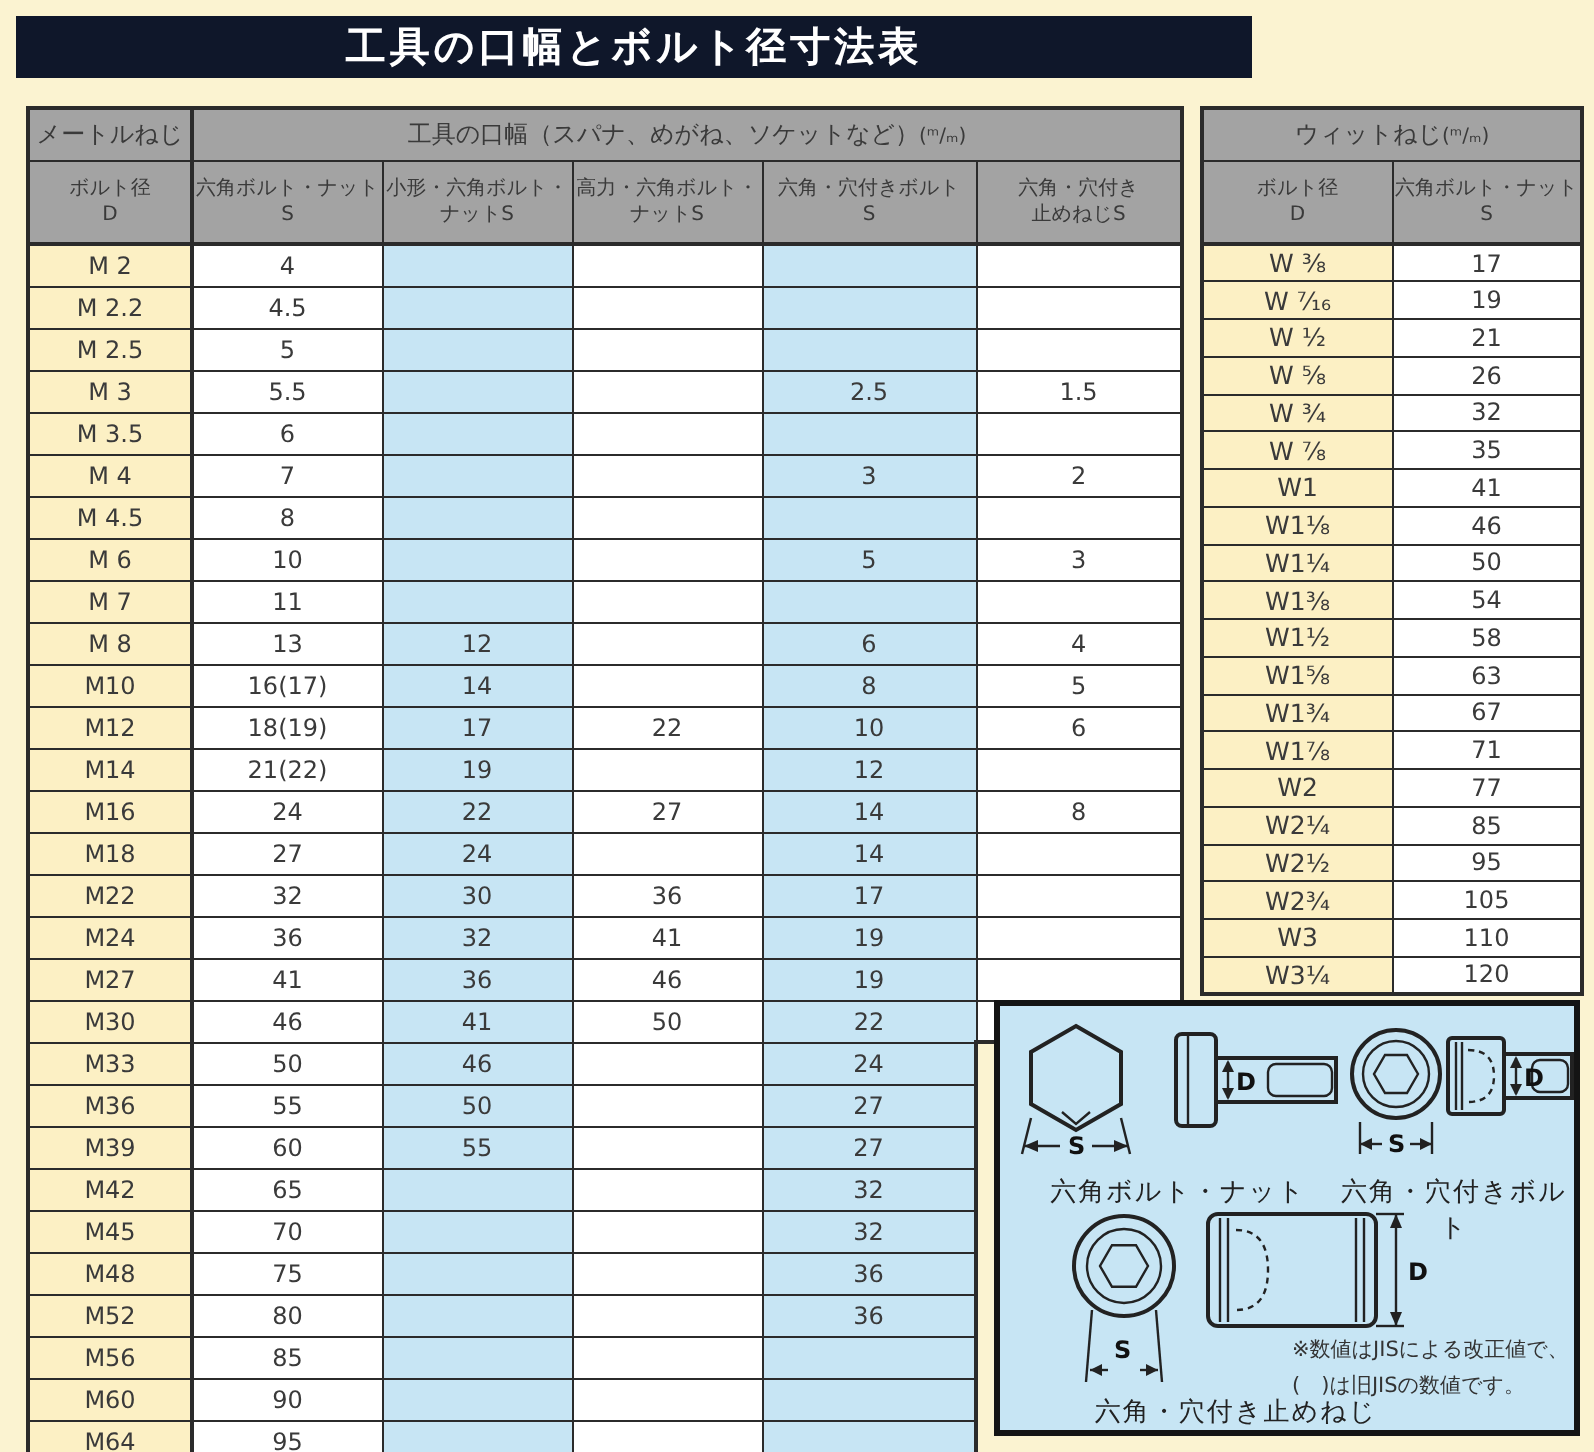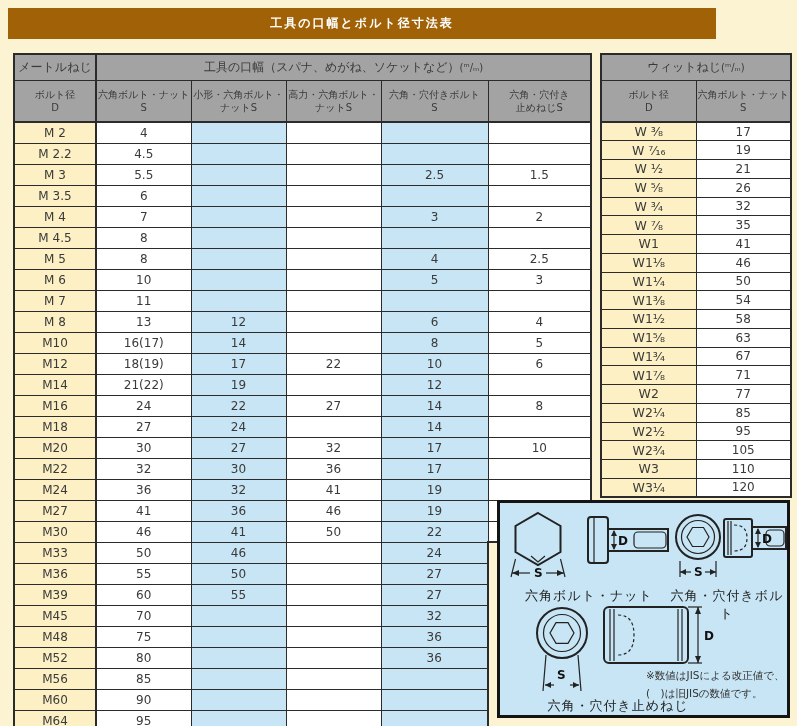--- a/index.html
+++ b/index.html
@@ -3,24 +3,24 @@
 <meta charset="utf-8">
 <style>
   html,body { margin:0; padding:0; }
   #page {
     position:relative; width:797px; height:726px;
     background:#FBF3D1; overflow:hidden;
     font-family:"DejaVu Sans", sans-serif; color:#3a3a3a;
   }
   
   .title-bar {
-    position:absolute; left:8px; top:8px; width:708px; height:31px;
-    background:#a16207; color:#ffffff;
+    position:absolute; left:8px; top:8px; width:618px; height:31px;
+    background:#0f172a; color:#ffffff;
     display:flex; align-items:center; justify-content:center;
-    font-size:12px; font-weight:bold; letter-spacing:2px;
+    font-size:20px; font-weight:bold; letter-spacing:2px;
   }
   
   table { border-collapse:collapse; table-layout:fixed; position:absolute; background:transparent; }
   th, td {
     border:1px solid #2b2b2b; padding:0; margin:0;
     text-align:center; vertical-align:middle;
     white-space:nowrap; overflow:hidden;
   }
   th { background:#a3a3a3; font-weight:normal; }
   .h1 th { border-top-width:2px; font-size:12px; height:25px; }
@@ -125,20 +125,28 @@
         </tr>
         <tr>
           <td class="c0">M 2.2</td>
           <td class="c1">4.5</td>
           <td class="c2"></td>
           <td class="c3"></td>
           <td class="c4"></td>
           <td class="c5"></td>
         </tr>
         <tr>
+          <td class="c0">M 2.5</td>
+          <td class="c1">5</td>
+          <td class="c2"></td>
+          <td class="c3"></td>
+          <td class="c4"></td>
+          <td class="c5"></td>
+        </tr>
+        <tr>
           <td class="c0">M 3</td>
           <td class="c1">5.5</td>
           <td class="c2"></td>
           <td class="c3"></td>
           <td class="c4">2.5</td>
           <td class="c5">1.5</td>
         </tr>
         <tr>
           <td class="c0">M 3.5</td>
           <td class="c1">6</td>
@@ -155,28 +163,20 @@
           <td class="c4">3</td>
           <td class="c5">2</td>
         </tr>
         <tr>
           <td class="c0">M 4.5</td>
           <td class="c1">8</td>
           <td class="c2"></td>
           <td class="c3"></td>
           <td class="c4"></td>
           <td class="c5"></td>
-        </tr>
-        <tr>
-          <td class="c0">M 5</td>
-          <td class="c1">8</td>
-          <td class="c2"></td>
-          <td class="c3"></td>
-          <td class="c4">4</td>
-          <td class="c5">2.5</td>
         </tr>
         <tr>
           <td class="c0">M 6</td>
           <td class="c1">10</td>
           <td class="c2"></td>
           <td class="c3"></td>
           <td class="c4">5</td>
           <td class="c5">3</td>
         </tr>
         <tr>
@@ -229,28 +229,20 @@
         </tr>
         <tr>
           <td class="c0">M18</td>
           <td class="c1">27</td>
           <td class="c2">24</td>
           <td class="c3"></td>
           <td class="c4">14</td>
           <td class="c5"></td>
         </tr>
         <tr>
-          <td class="c0">M20</td>
-          <td class="c1">30</td>
-          <td class="c2">27</td>
-          <td class="c3">32</td>
-          <td class="c4">17</td>
-          <td class="c5">10</td>
-        </tr>
-        <tr>
           <td class="c0">M22</td>
           <td class="c1">32</td>
           <td class="c2">30</td>
           <td class="c3">36</td>
           <td class="c4">17</td>
           <td class="c5"></td>
         </tr>
         <tr>
           <td class="c0">M24</td>
           <td class="c1">36</td>
@@ -288,20 +280,27 @@
           <td class="c2">50</td>
           <td class="c3"></td>
           <td class="c4 edge">27</td>
         </tr>
         <tr>
           <td class="c0">M39</td>
           <td class="c1">60</td>
           <td class="c2">55</td>
           <td class="c3"></td>
           <td class="c4 edge">27</td>
+        </tr>
+        <tr>
+          <td class="c0">M42</td>
+          <td class="c1">65</td>
+          <td class="c2"></td>
+          <td class="c3"></td>
+          <td class="c4 edge">32</td>
         </tr>
         <tr>
           <td class="c0">M45</td>
           <td class="c1">70</td>
           <td class="c2"></td>
           <td class="c3"></td>
           <td class="c4 edge">32</td>
         </tr>
         <tr>
           <td class="c0">M48</td>

